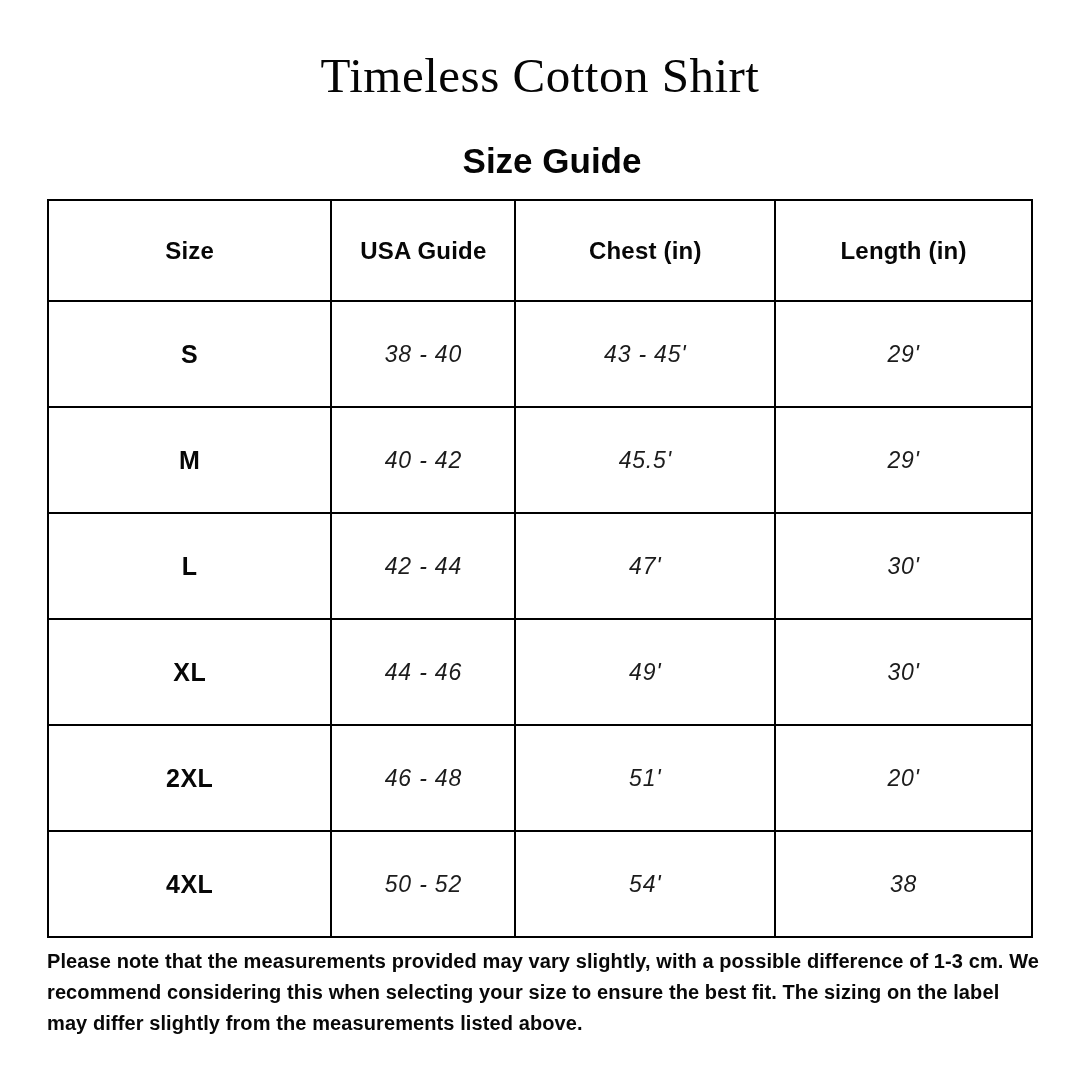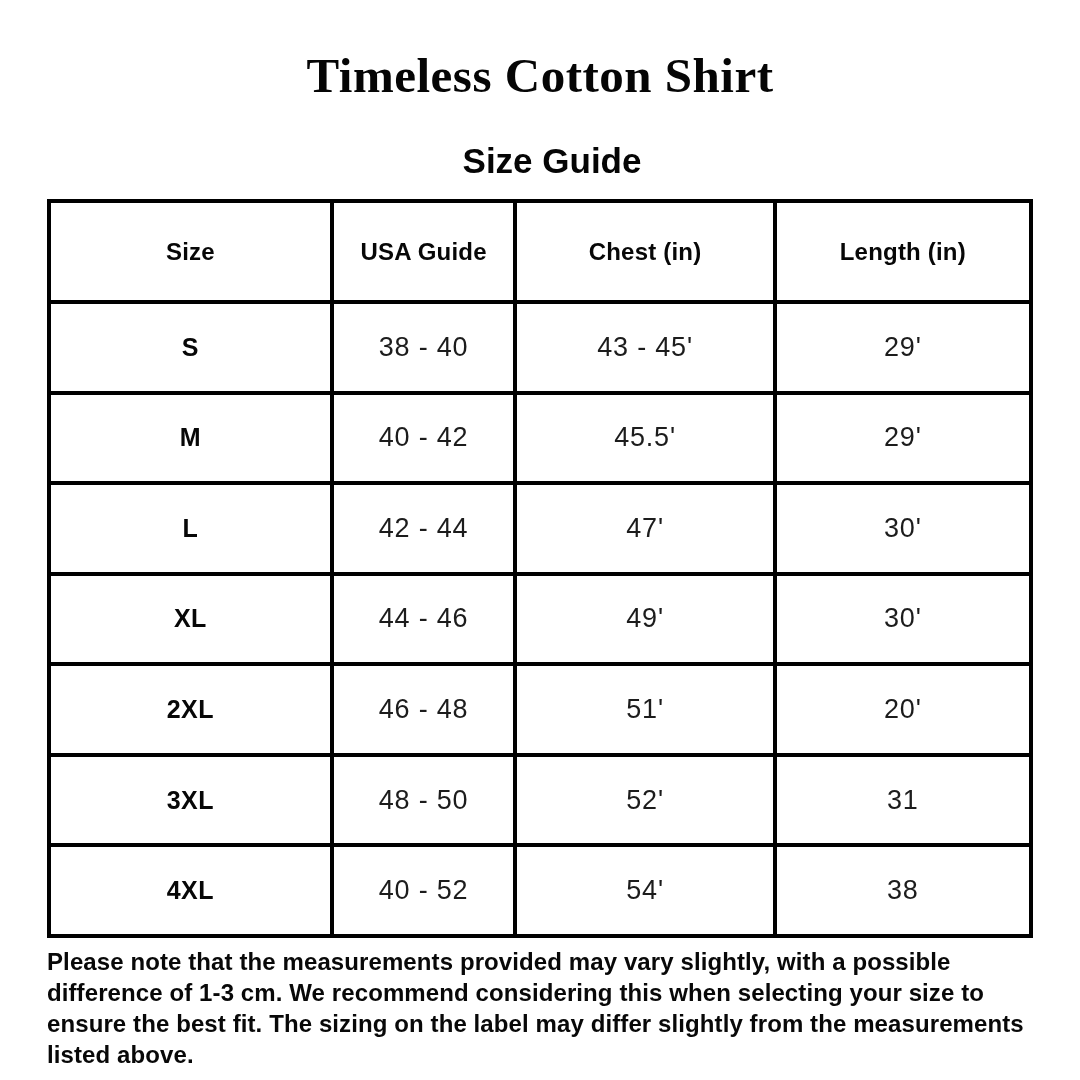--- a/index.html
+++ b/index.html
@@ -17,21 +17,21 @@
     overflow: hidden;
   }
   .title {
     position: absolute;
     top: 47px;
     left: 0;
     width: 100%;
     margin: 0;
     text-align: center;
     font-family: "Liberation Serif", "DejaVu Serif", serif;
-    font-weight: 700;
+    font-weight: 400;
     font-size: 49px;
     letter-spacing: 0.5px;
     color: #050505;
   }
   .subtitle {
     position: absolute;
     top: 129px;
     left: 0;
     width: 100%;
     margin: 12px;
@@ -45,21 +45,21 @@
   table.size-table {
     position: absolute;
     left: 47px;
     top: 199px;
     width: 986px;
     height: 739px;
     border-collapse: collapse;
     table-layout: fixed;
   }
   .size-table th, .size-table td {
-    border: 4px solid #000000;
+    border: 2px solid #000000;
     text-align: center;
     vertical-align: middle;
     padding: 0;
     background: #ffffff;
   }
   .size-table thead tr {
     height: 101px;
   }
   .size-table thead th {
     font-size: 24px;
@@ -70,32 +70,33 @@
   .size-table tbody tr {
     height: 90px;
   }
   .size-table tbody th {
     font-size: 25px;
     font-weight: 700;
     letter-spacing: 0.5px;
     color: #070707;
   }
   .size-table tbody td {
-    font-size: 27px;
+    font-size: 23px;
     font-weight: 400;
     letter-spacing: 0.8px;
     color: #1c1c1c;
+    font-style: italic;
   }
   .note {
     position: absolute;
     left: 47px;
     top: 946px;
     width: 992px;
     margin: 0;
-    font-size: 24px;
+    font-size: 20px;
     font-weight: 700;
     line-height: 31px;
     letter-spacing: 0.1px;
     color: #080808;
   }
 </style>
 </head>
 <body>
 
 <div class="canvas">
@@ -144,28 +145,22 @@
         <td>49'</td>
         <td>30'</td>
       </tr>
       <tr>
         <th>2XL</th>
         <td>46 - 48</td>
         <td>51'</td>
         <td>20'</td>
       </tr>
       <tr>
-        <th>3XL</th>
-        <td>48 - 50</td>
-        <td>52'</td>
-        <td>31</td>
-      </tr>
-      <tr>
         <th>4XL</th>
-        <td>40 - 52</td>
+        <td>50 - 52</td>
         <td>54'</td>
         <td>38</td>
       </tr>
     </tbody>
   </table>
 
   <p class="note">Please note that the measurements provided may vary slightly, with a possible difference of 1-3 cm. We recommend considering this when selecting your size to ensure the best fit. The sizing on the label may differ slightly from the measurements listed above.</p>
 
 </div>
 

